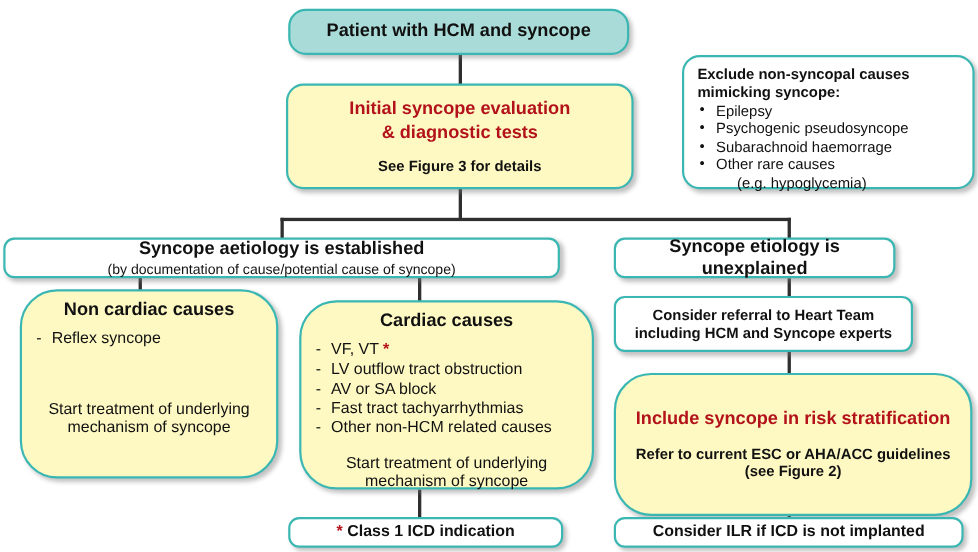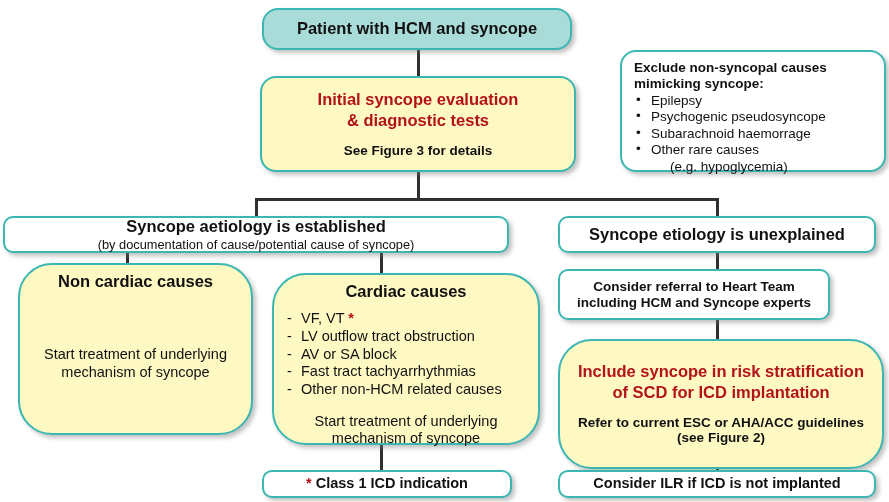--- a/index.html
+++ b/index.html
@@ -139,50 +139,50 @@
   </div>
 
   <div class="box r-sm" style="left:3px; top:216px; width:506px; height:37px;">
     <div class="ctr b t16">Syncope aetiology is established</div>
     <div class="ctr t12" style="margin-top:0px;">(by documentation of cause/potential cause of syncope)</div>
   </div>
 
   <div class="box cream r-lg" style="left:18px; top:263px; width:235px; height:172px; padding:7px 10px 9px 10px; justify-content:flex-start;">
     <div class="ctr b t16">Non cardiac causes</div>
     <ul class="dashes t14" style="margin-top:9px;">
+      <li>Reflex syncope</li>
     </ul>
     <div class="ctr it t14 gap-top-lg" style="margin-top:46px;">Start treatment of underlying</div>
     <div class="ctr it t14">mechanism of syncope</div>
   </div>
 
   <div class="box cream r-lg" style="left:272px; top:273px; width:268px; height:172px; padding:7px 10px 9px 10px; justify-content:flex-start;">
     <div class="ctr b t16">Cardiac causes</div>
     <ul class="dashes t14" style="margin-top:9px;">
       <li><span>VF, VT <span class="red b">*</span></span></li>
       <li>LV outflow tract obstruction</li>
       <li>AV or SA block</li>
       <li>Fast tract tachyarrhythmias</li>
       <li>Other non-HCM related causes</li>
     </ul>
     <div class="ctr it t14" style="margin-top:14px;">Start treatment of underlying</div>
     <div class="ctr it t14">mechanism of syncope</div>
   </div>
 
-  <div class="box r-sm" style="left:558px; top:216px; width:318px; height:37px;">
+  <div class="box r-sm" style="left:558px; top:216px; width:256px; height:37px;">
     <div class="ctr b t16">Syncope etiology is unexplained</div>
   </div>
 
   <div class="box r-sm" style="left:558px; top:269px; width:272px; height:51px;">
     <div class="ctr b t13">Consider referral to Heart Team</div>
     <div class="ctr b t13">including HCM and Syncope experts</div>
   </div>
 
   <div class="box cream r-lg" style="left:558px; top:339px; width:326px; height:130px; padding:6px 8px;">
     <div class="ctr b t16 red title-line">Include syncope in risk stratification</div>
-    <div class="ctr b t16 red">of SCD for ICD implantation</div>
     <div class="ctr b t13 blk" style="margin-top:12px;">Refer to current ESC or AHA/ACC guidelines</div>
     <div class="ctr b t13 blk">(see Figure 2)</div>
   </div>
 
   <div class="box r-sm" style="left:262px; top:470px; width:250px; height:28px;">
     <div class="ctr b it t14">
       <span class="red">*</span><span> Class 1 ICD indication</span>
     </div>
   </div>
 

